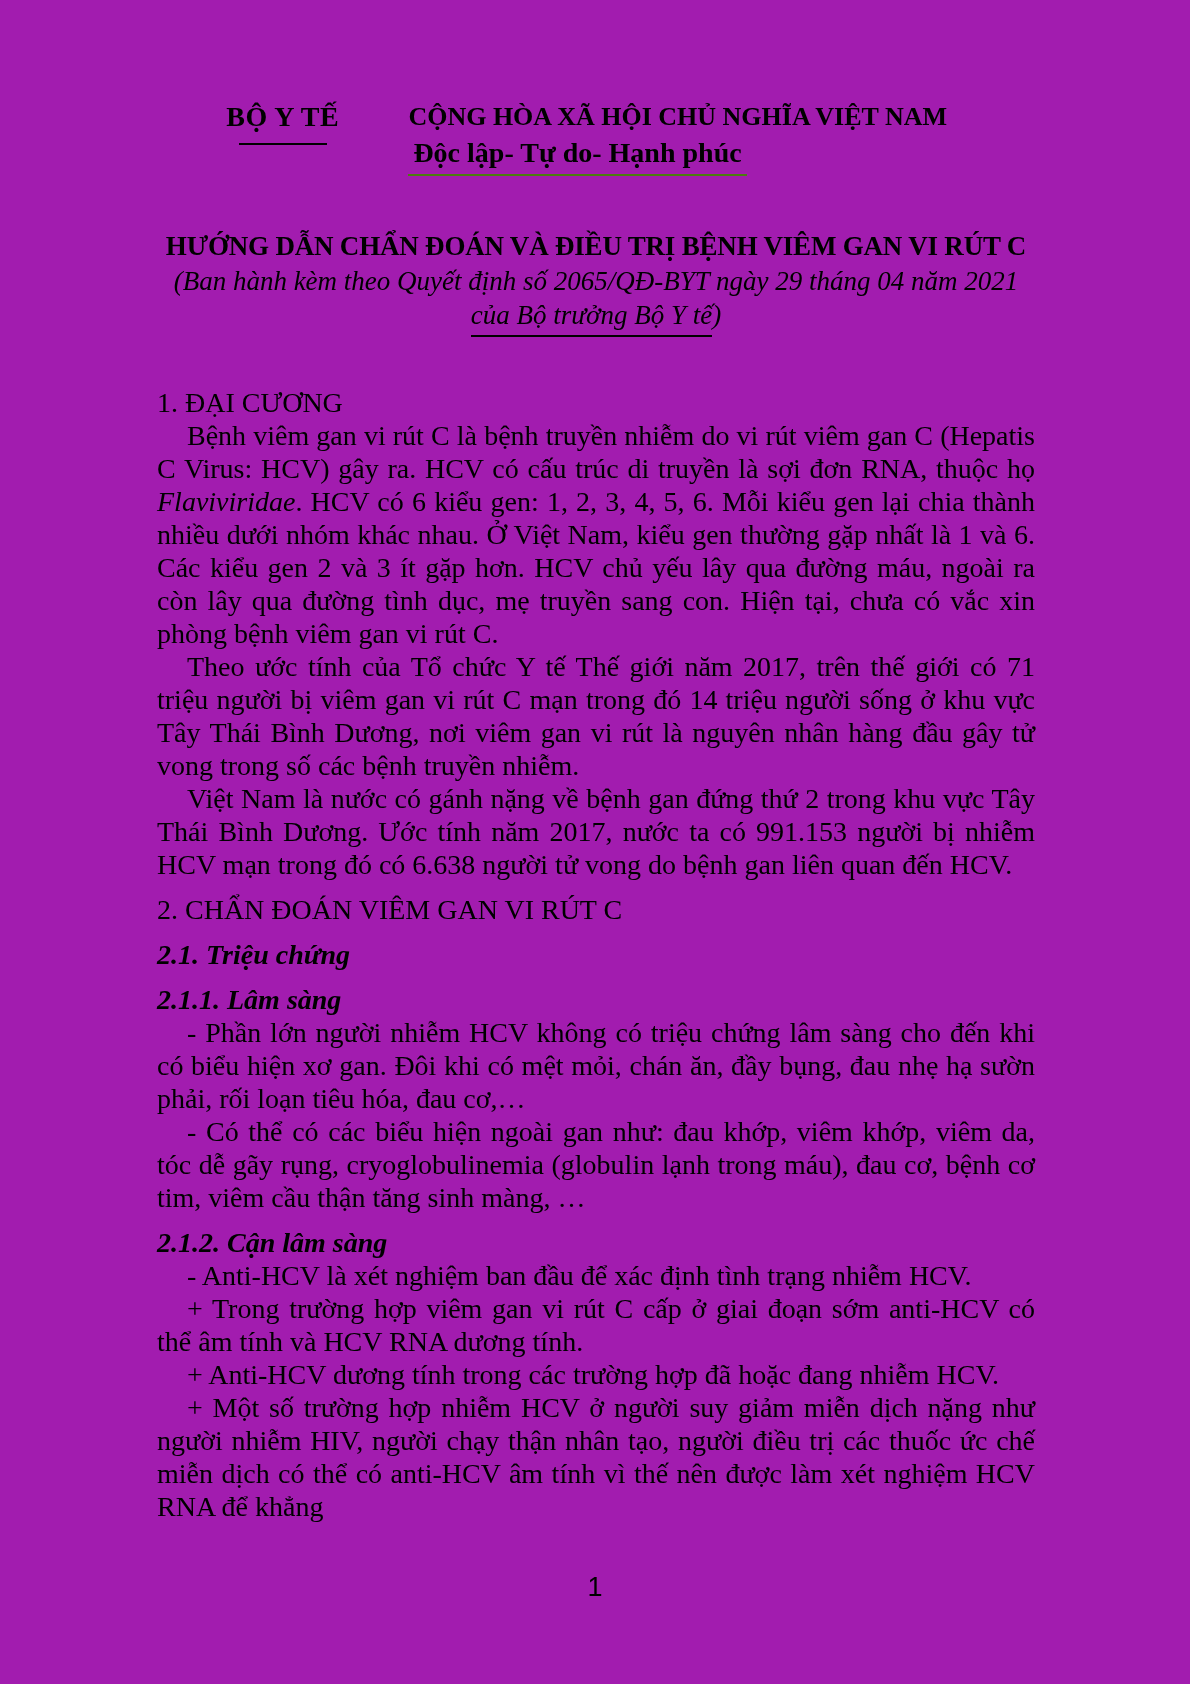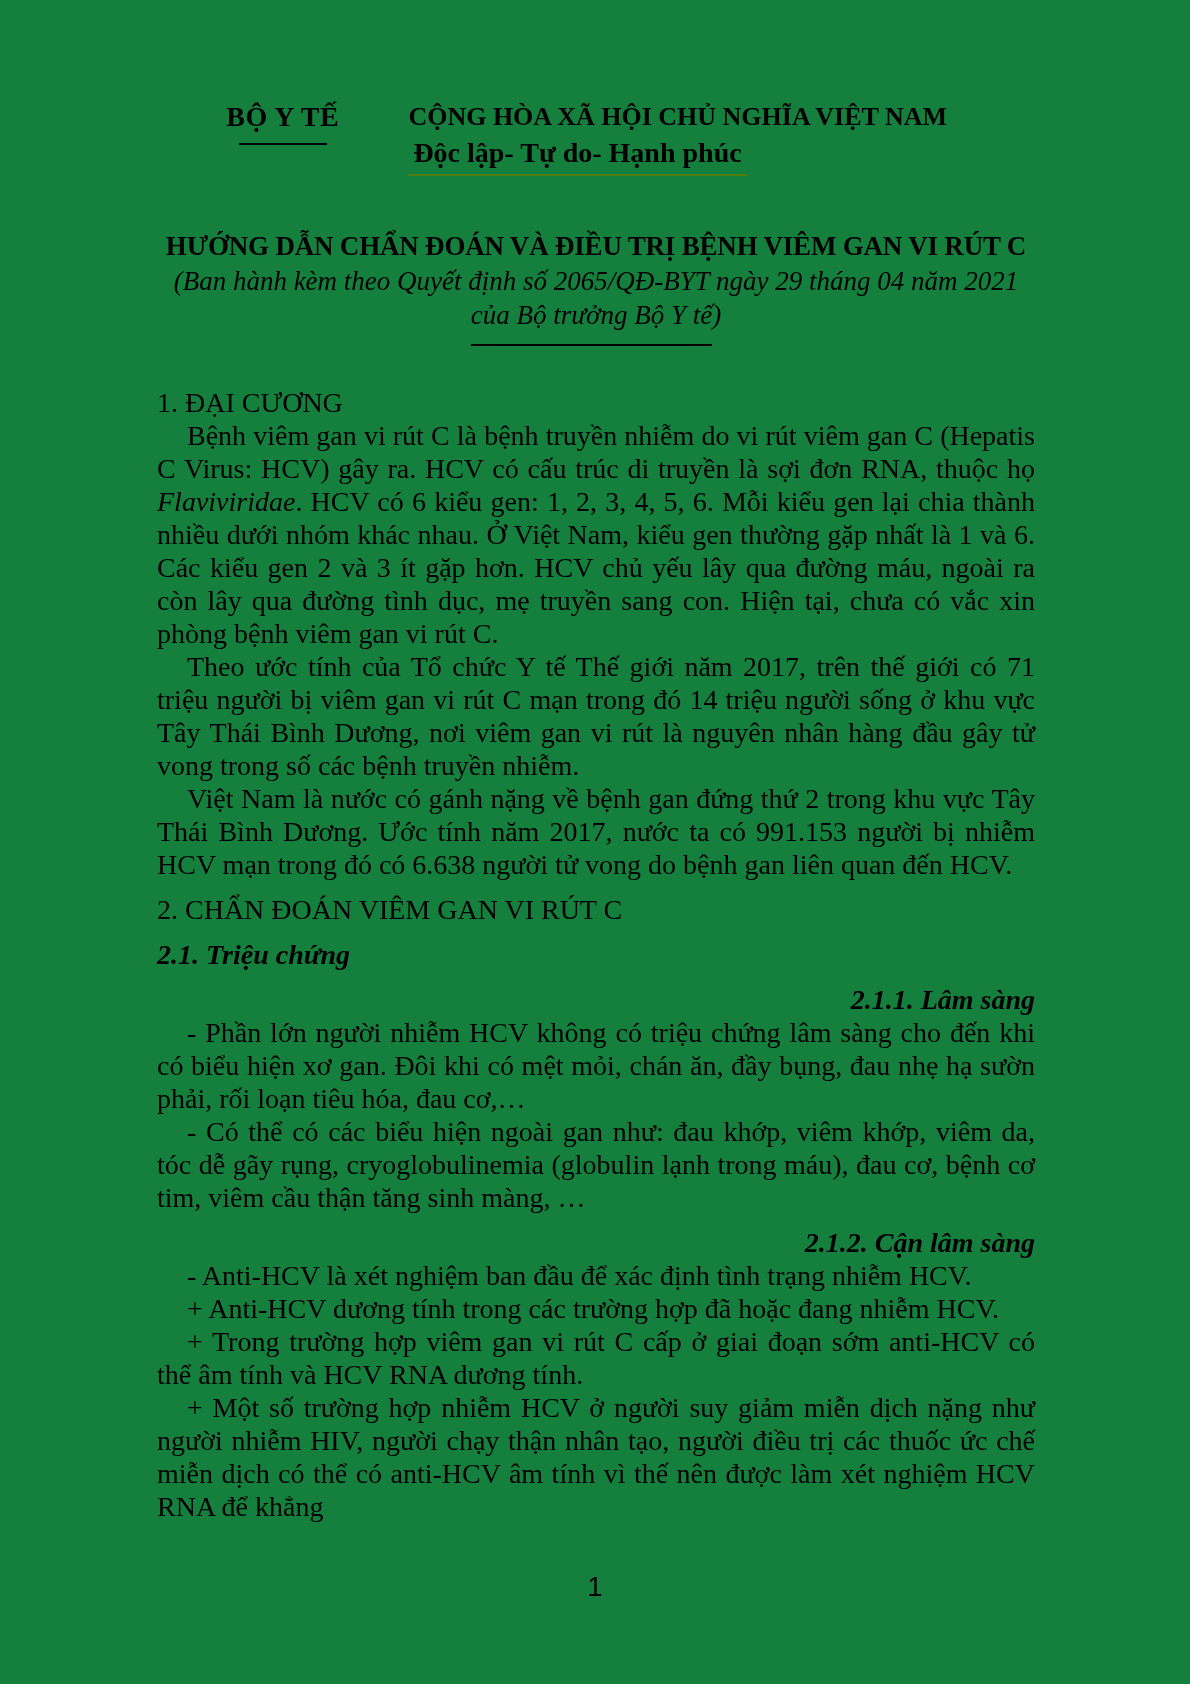--- a/index.html
+++ b/index.html
@@ -1,20 +1,20 @@
 <!DOCTYPE html>
 <html lang="vi"><head>
 <meta charset="utf-8">
 <style>
   html, body { margin: 0; padding: 0; background: #ffffff; }
   .page {
     position: relative;
     width: 1190px;
     height: 1684px;
-    background: #15803d;
+    background: #a21caf;
     color: #000000;
     font-family: "Liberation Serif", "DejaVu Serif", serif;
     box-sizing: border-box;
     padding: 100px 155px 0 157px;
     overflow: hidden;
   }
 
   
   .doc-header { display: flex; align-items: flex-start; }
   .header-left { width: 325px; text-align: center; }
@@ -30,27 +30,27 @@
     margin-top: 52px;
     text-align: center;
     font-weight: bold;
     font-size: 27px;
     line-height: 36px;
     white-space: nowrap;
     letter-spacing: -0.2px;
   }
   .doc-subtitle { text-align: center; font-style: italic; font-size: 27px; line-height: 34px; }
   .doc-subtitle .sub-line { white-space: nowrap; }
-  .underlined { border-bottom: 2px solid #000; padding-bottom: 14px; }
+  .underlined { border-bottom: 2px solid #000; padding-bottom: 5px; }
 
   
   .h-sec  { margin: 12px 0 0; font-weight: normal; font-size: 28px; line-height: 33px; }
   .h-sec.first { margin-top: 54px; }
   .h-sub  { margin: 12px 0 0; font-weight: bold; font-size: 28px; line-height: 33px; font-style: italic; }
-  .h-subsub { margin: 12px 0 0; font-weight: bold; font-style: italic; font-size: 28px; line-height: 33px; text-align: right; }
+  .h-subsub { margin: 12px 0 0; font-weight: bold; font-style: italic; font-size: 28px; line-height: 33px; }
   p.body {
     margin: 0 0 0;
     font-size: 28px;
     line-height: 33px;
     text-align: justify;
     text-indent: 30px;
   }
   p.body .sp { white-space: normal; }
   .italic-term { font-style: italic; }
 
@@ -105,21 +105,21 @@
   <div class="h-subsub">2.1.1. Lâm sàng</div>
 
   <p class="body">- Phần lớn người nhiễm HCV không có triệu chứng lâm sàng cho đến khi có biểu hiện xơ gan. Đôi khi có mệt mỏi, chán ăn, đầy bụng, đau nhẹ hạ sườn phải, rối loạn tiêu hóa, đau cơ,…</p>
 
   <p class="body">- Có thể có các biểu hiện ngoài gan như: đau khớp, viêm khớp, viêm da, tóc dễ gãy rụng, cryoglobulinemia (globulin lạnh trong máu), đau cơ, bệnh cơ tim, viêm cầu thận tăng sinh màng, …</p>
 
   <div class="h-subsub">2.1.2. Cận lâm sàng</div>
 
   <p class="body">- Anti-HCV là xét nghiệm ban đầu để xác định tình trạng nhiễm HCV.</p>
 
+  <p class="body">+ Trong trường hợp viêm gan vi rút C cấp ở giai đoạn sớm anti-HCV có thể âm tính và HCV RNA dương tính.</p>
+
   <p class="body">+ Anti-HCV dương tính trong các trường hợp đã hoặc đang nhiễm HCV.</p>
-
-  <p class="body">+ Trong trường hợp viêm gan vi rút C cấp ở giai đoạn sớm anti-HCV có thể âm tính và HCV RNA dương tính.</p>
 
   <p class="body">+ Một số trường hợp nhiễm HCV ở người suy giảm miễn dịch nặng như người nhiễm HIV, người chạy thận nhân tạo, người điều trị các thuốc ức chế miễn dịch có thể có anti-HCV âm tính vì thế nên được làm xét nghiệm HCV RNA để khẳng</p>
 
   <div class="page-number">1</div>
 
 </div>
 
 </body></html>

